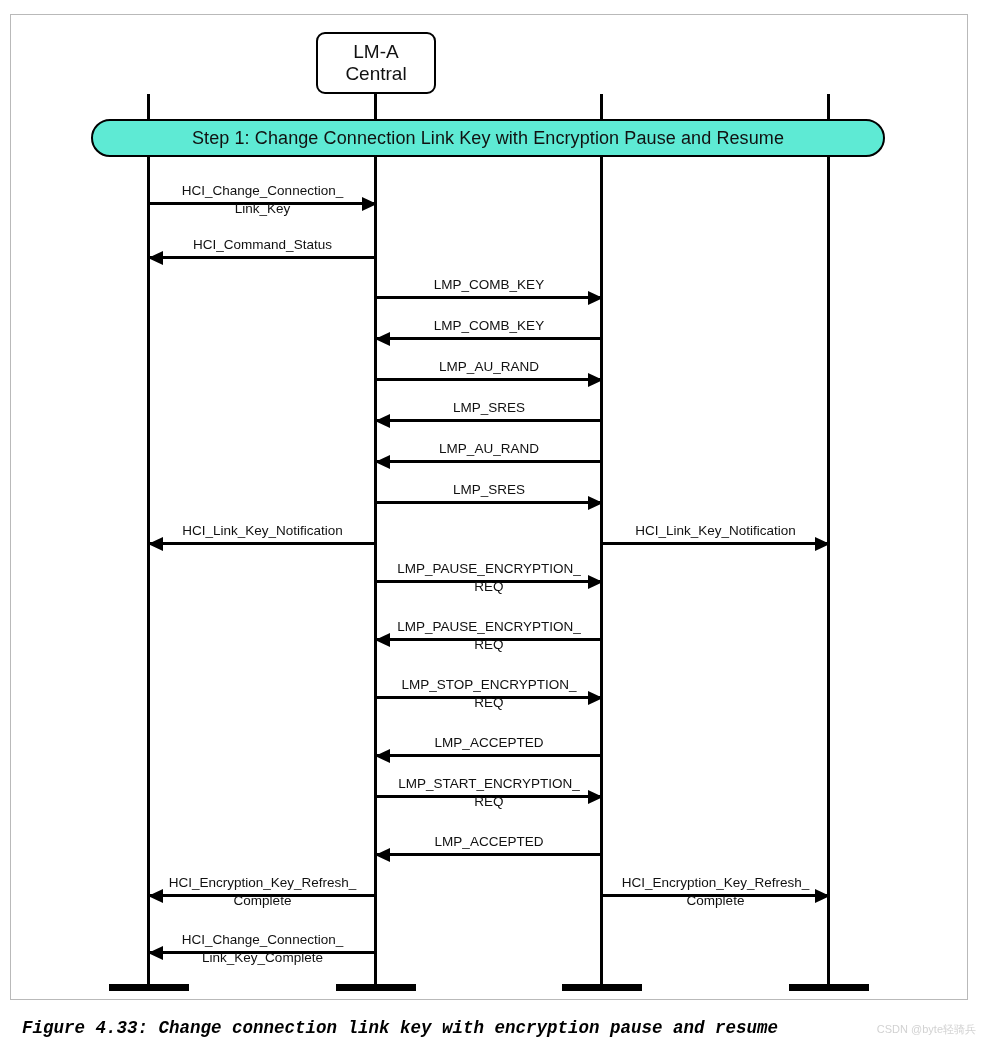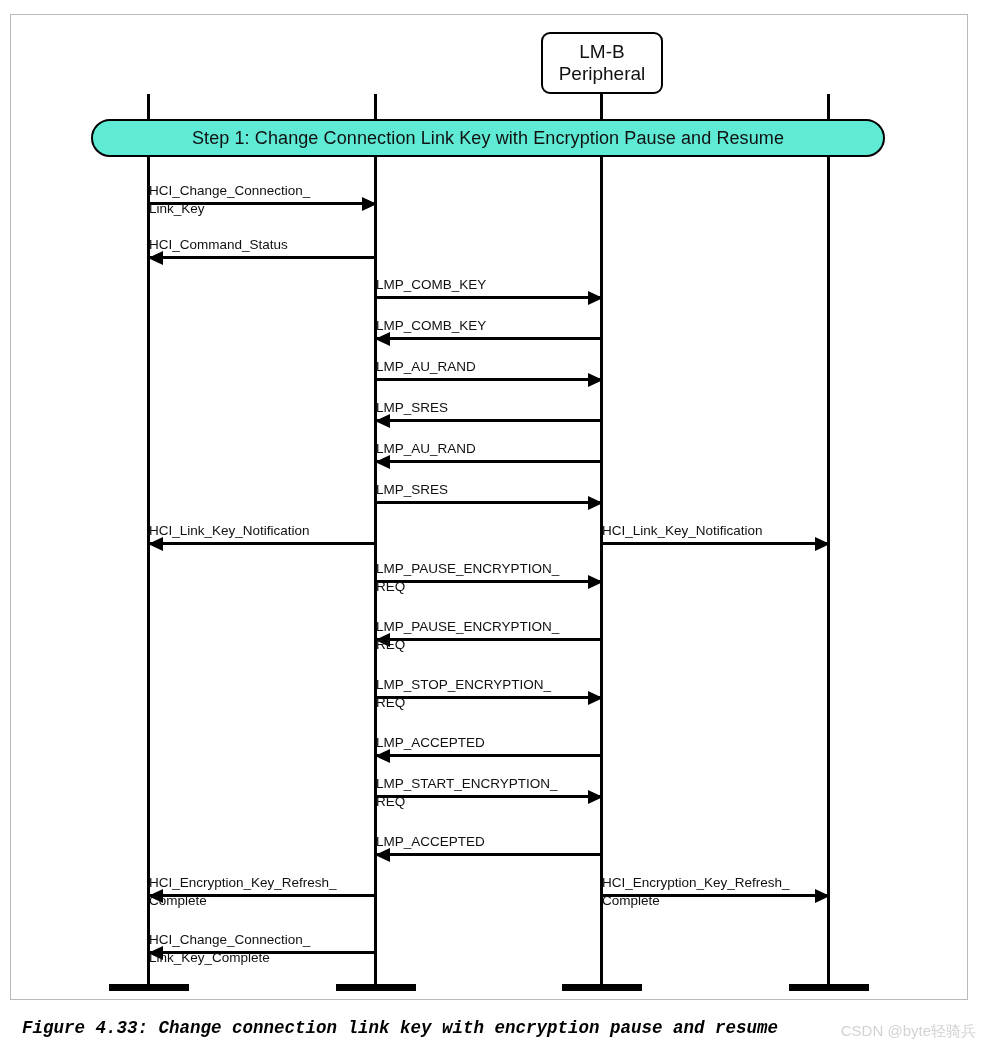--- a/index.html
+++ b/index.html
@@ -28,46 +28,46 @@
                display:flex;align-items:center;justify-content:center;
                font-size:18px;color:#111;letter-spacing:.1px;}
 
   
   .msg{position:absolute;height:0;}
   .msg .line{position:absolute;left:0;top:0;height:3px;background:#000;width:100%;}
   .msg .head{position:absolute;top:-5.5px;width:0;height:0;
              border-top:7px solid transparent;border-bottom:7px solid transparent;}
   .msg.to-right .head{right:-1px;border-left:15px solid #000;}
   .msg.to-left  .head{left:-1px;border-right:15px solid #000;}
-  .msg .lab{position:absolute;left:0;width:100%;
+  .msg .lab{position:absolute;left:0;width:100%;text-align:center;
             font-size:13.5px;color:#111;white-space:nowrap;line-height:1.05;}
   .msg .lab.top{bottom:4px;}
   .msg .lab.bot{top:0;}
 
   
   #caption{position:absolute;left:22px;top:1018px;font-size:17.5px;
            font-style:italic;font-weight:bold;color:#000;font-family:Liberation Mono, monospace;}
-  #watermark{position:absolute;right:16px;top:1022px;font-size:15px;
+  #watermark{position:absolute;right:16px;top:1022px;font-size:11px;
              color:#d2d2d2;white-space:nowrap;}
 </style>
 </head>
 <body>
 
 <div id="page-frame"></div>
 
 <div id="diagram">
 
 
-
-  <div class="actor-box" style="left:541px;top:32px;width:122px;height:62px;">
+  <div class="actor-box" style="left:316px;top:32px;width:120px;height:62px;">
     <span>
-      <span class="al">LM-B</span>
-      <span class="al">Peripheral</span>
+      <span class="al">LM-A</span>
+      <span class="al">Central</span>
     </span>
   </div>
+
 
 
   <div class="lifeline" style="left:147px;top:94px;height:890px;"></div>
   <div class="lifeline" style="left:374px;top:94px;height:890px;"></div>
   <div class="lifeline" style="left:600px;top:94px;height:890px;"></div>
   <div class="lifeline" style="left:827px;top:94px;height:890px;"></div>
 
   <div class="base-bar" style="left:109px;top:984px;width:80px;"></div>
   <div class="base-bar" style="left:336px;top:984px;width:80px;"></div>
   <div class="base-bar" style="left:562px;top:984px;width:80px;"></div>

